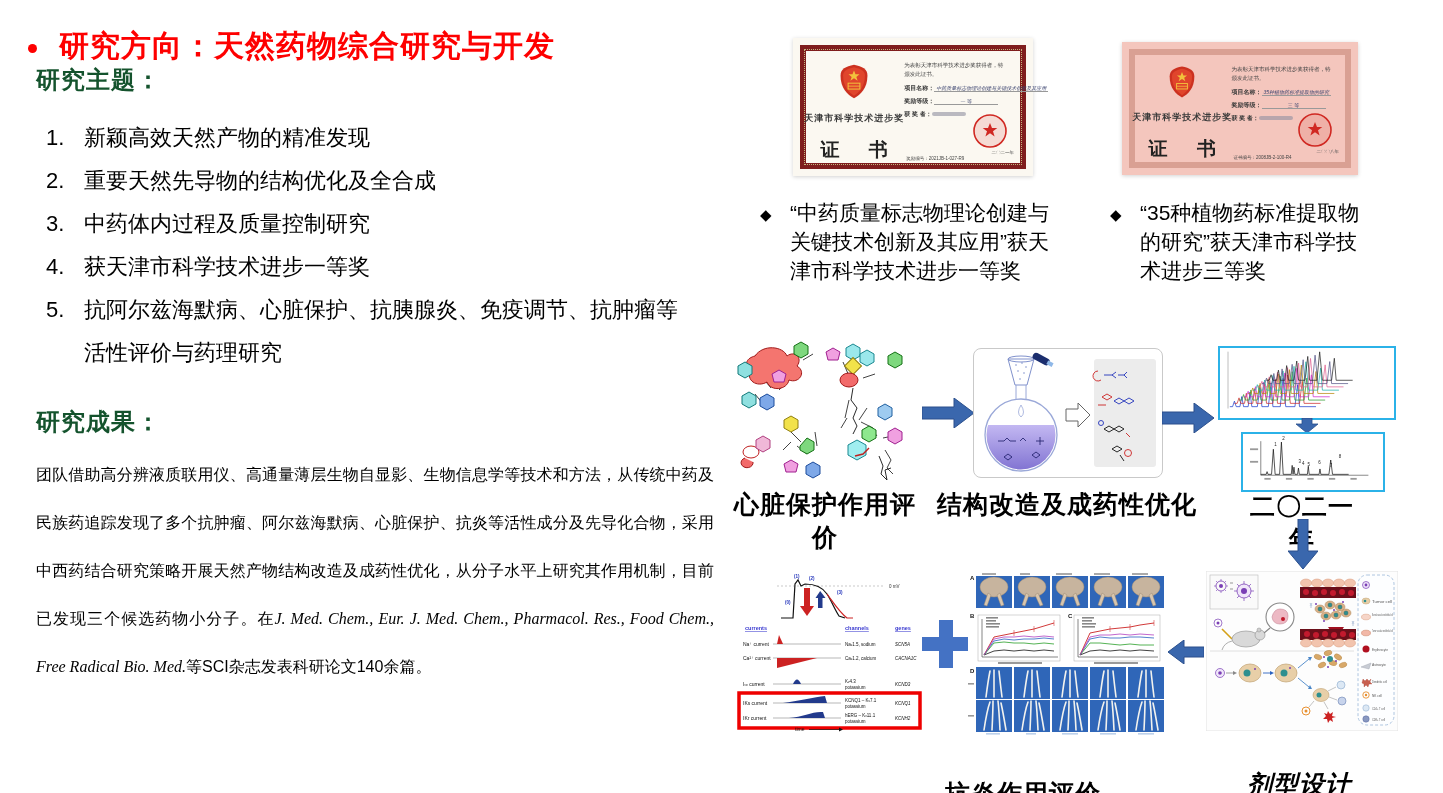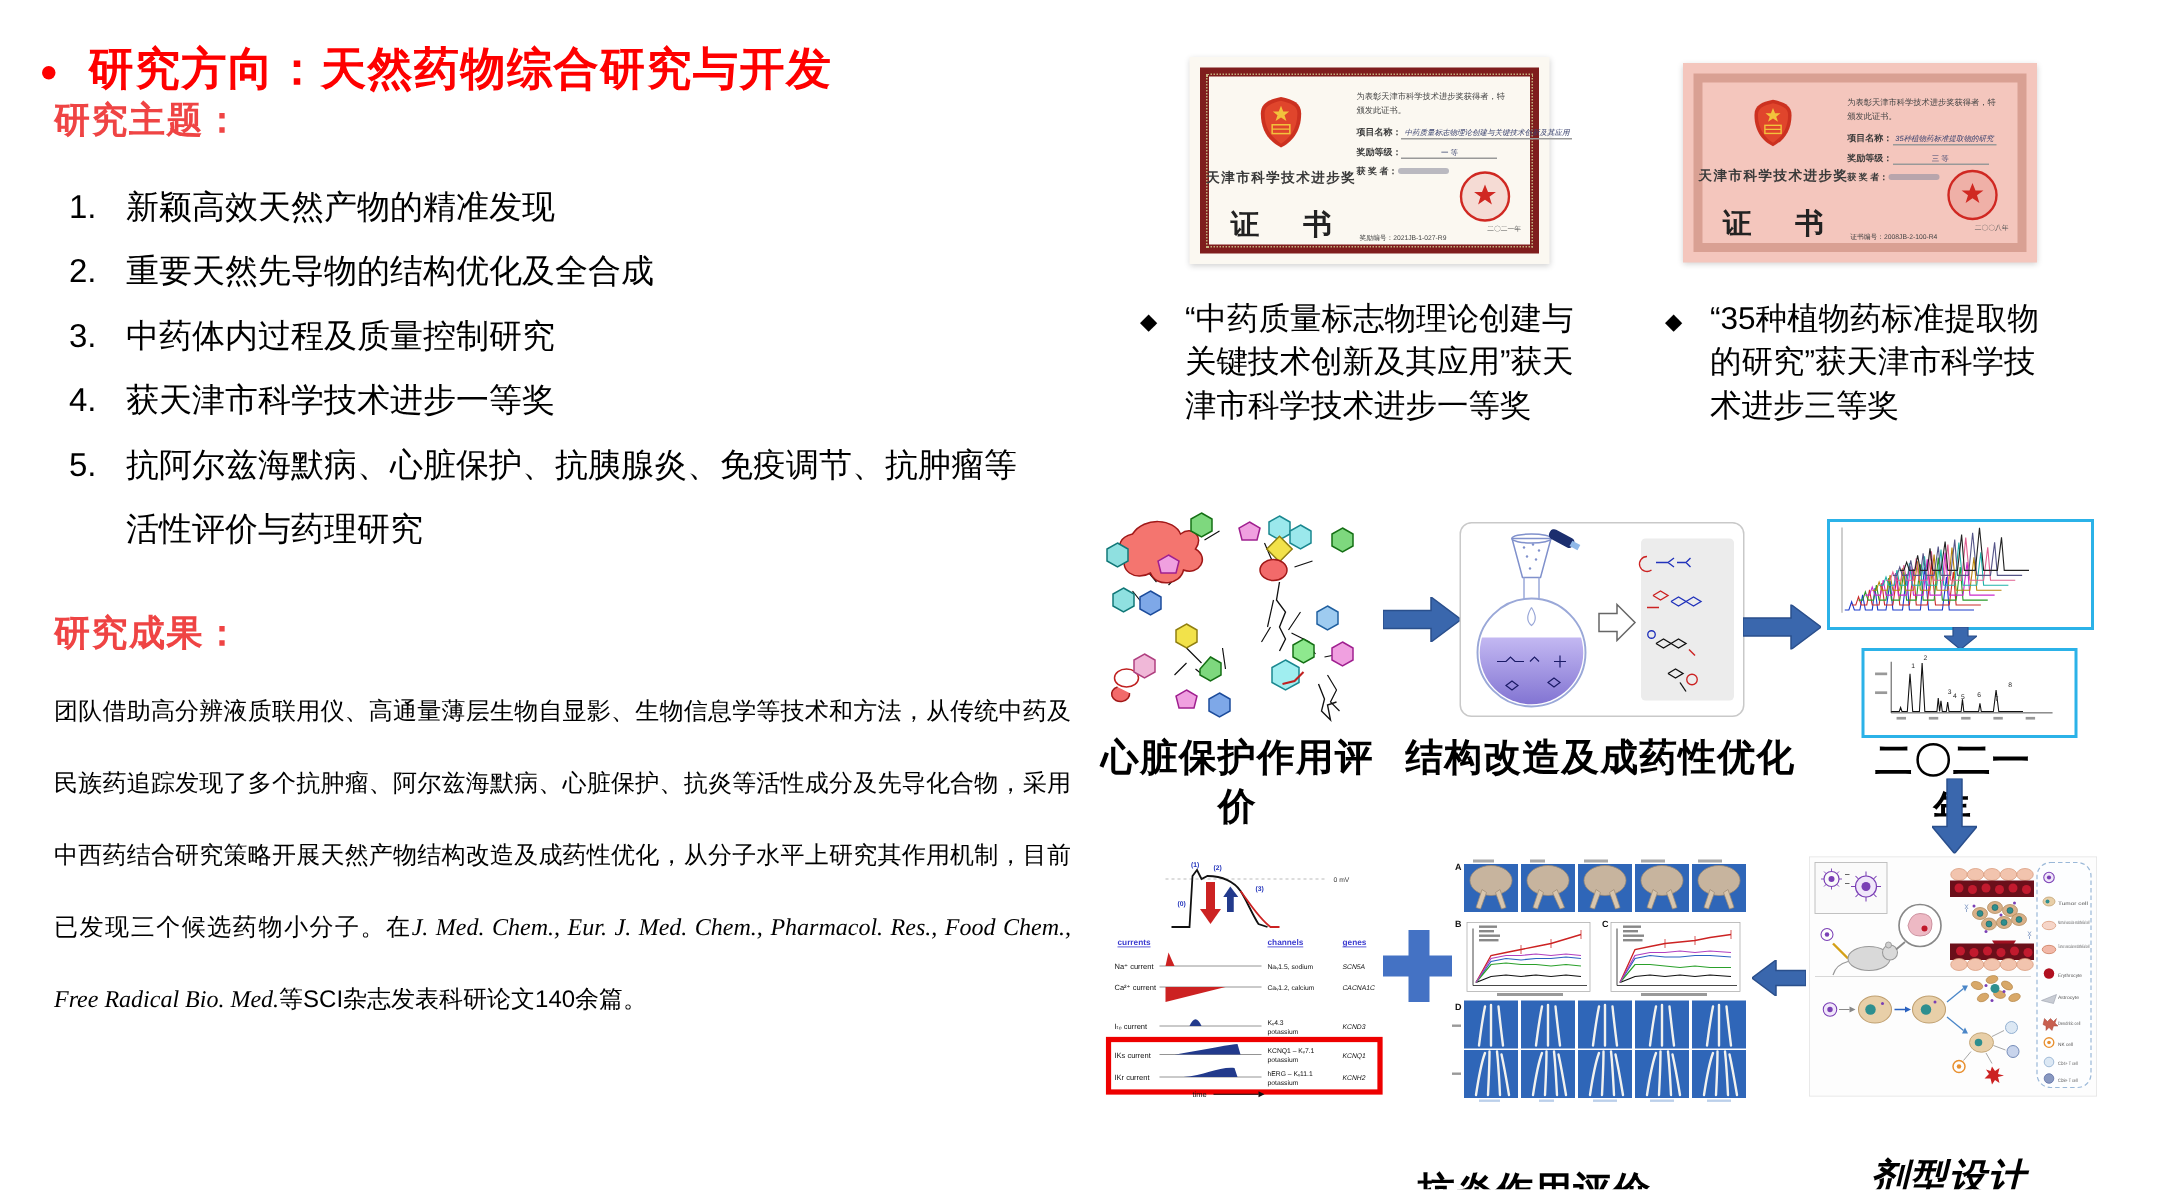--- a/index.html
+++ b/index.html
@@ -4,21 +4,21 @@
 <style>
   html,body{margin:0;padding:0;background:#fff;}
   #slide{position:relative;width:1443px;height:793px;background:#ffffff;overflow:hidden;
          font-family:"Liberation Sans","DejaVu Sans",sans-serif;color:#000;}
   .abs{position:absolute;}
 
   
   .title-row{position:absolute;left:28px;top:14px;display:flex;align-items:center;margin-top:12px;}
   .title-bullet{width:9px;height:9px;border-radius:50%;background:#fe0000;margin-right:22px;margin-top:4px;}
   .title-text{font-size:30px;font-weight:bold;color:#fe0000;letter-spacing:1px;}
-  .sec-head{position:absolute;font-size:24px;font-weight:bold;color:#ef4444;letter-spacing:1px;}
+  .sec-head{position:absolute;font-size:24px;font-weight:bold;color:#14532d;letter-spacing:1px;}
   .topic-list{position:absolute;left:46px;top:116px;width:650px;font-size:22px;line-height:43px;}
   .topic-item{display:flex;}
   .topic-num{width:38px;flex:0 0 38px;}
   .topic-txt{flex:1;}
   .results-para{position:absolute;left:36px;top:451px;width:678px;font-size:16px;line-height:48px;text-align:justify;}
   .journal{font-family:"Liberation Serif","DejaVu Serif",serif;font-style:italic;}
 
   
   .cert{position:absolute;box-shadow:0 1px 4px rgba(0,0,0,.18);}
   .cert-inner{position:absolute;inset:7px;border:6px solid #7f1d1d;outline:1px dotted #c4b27e;outline-offset:-5px;display:flex;}

